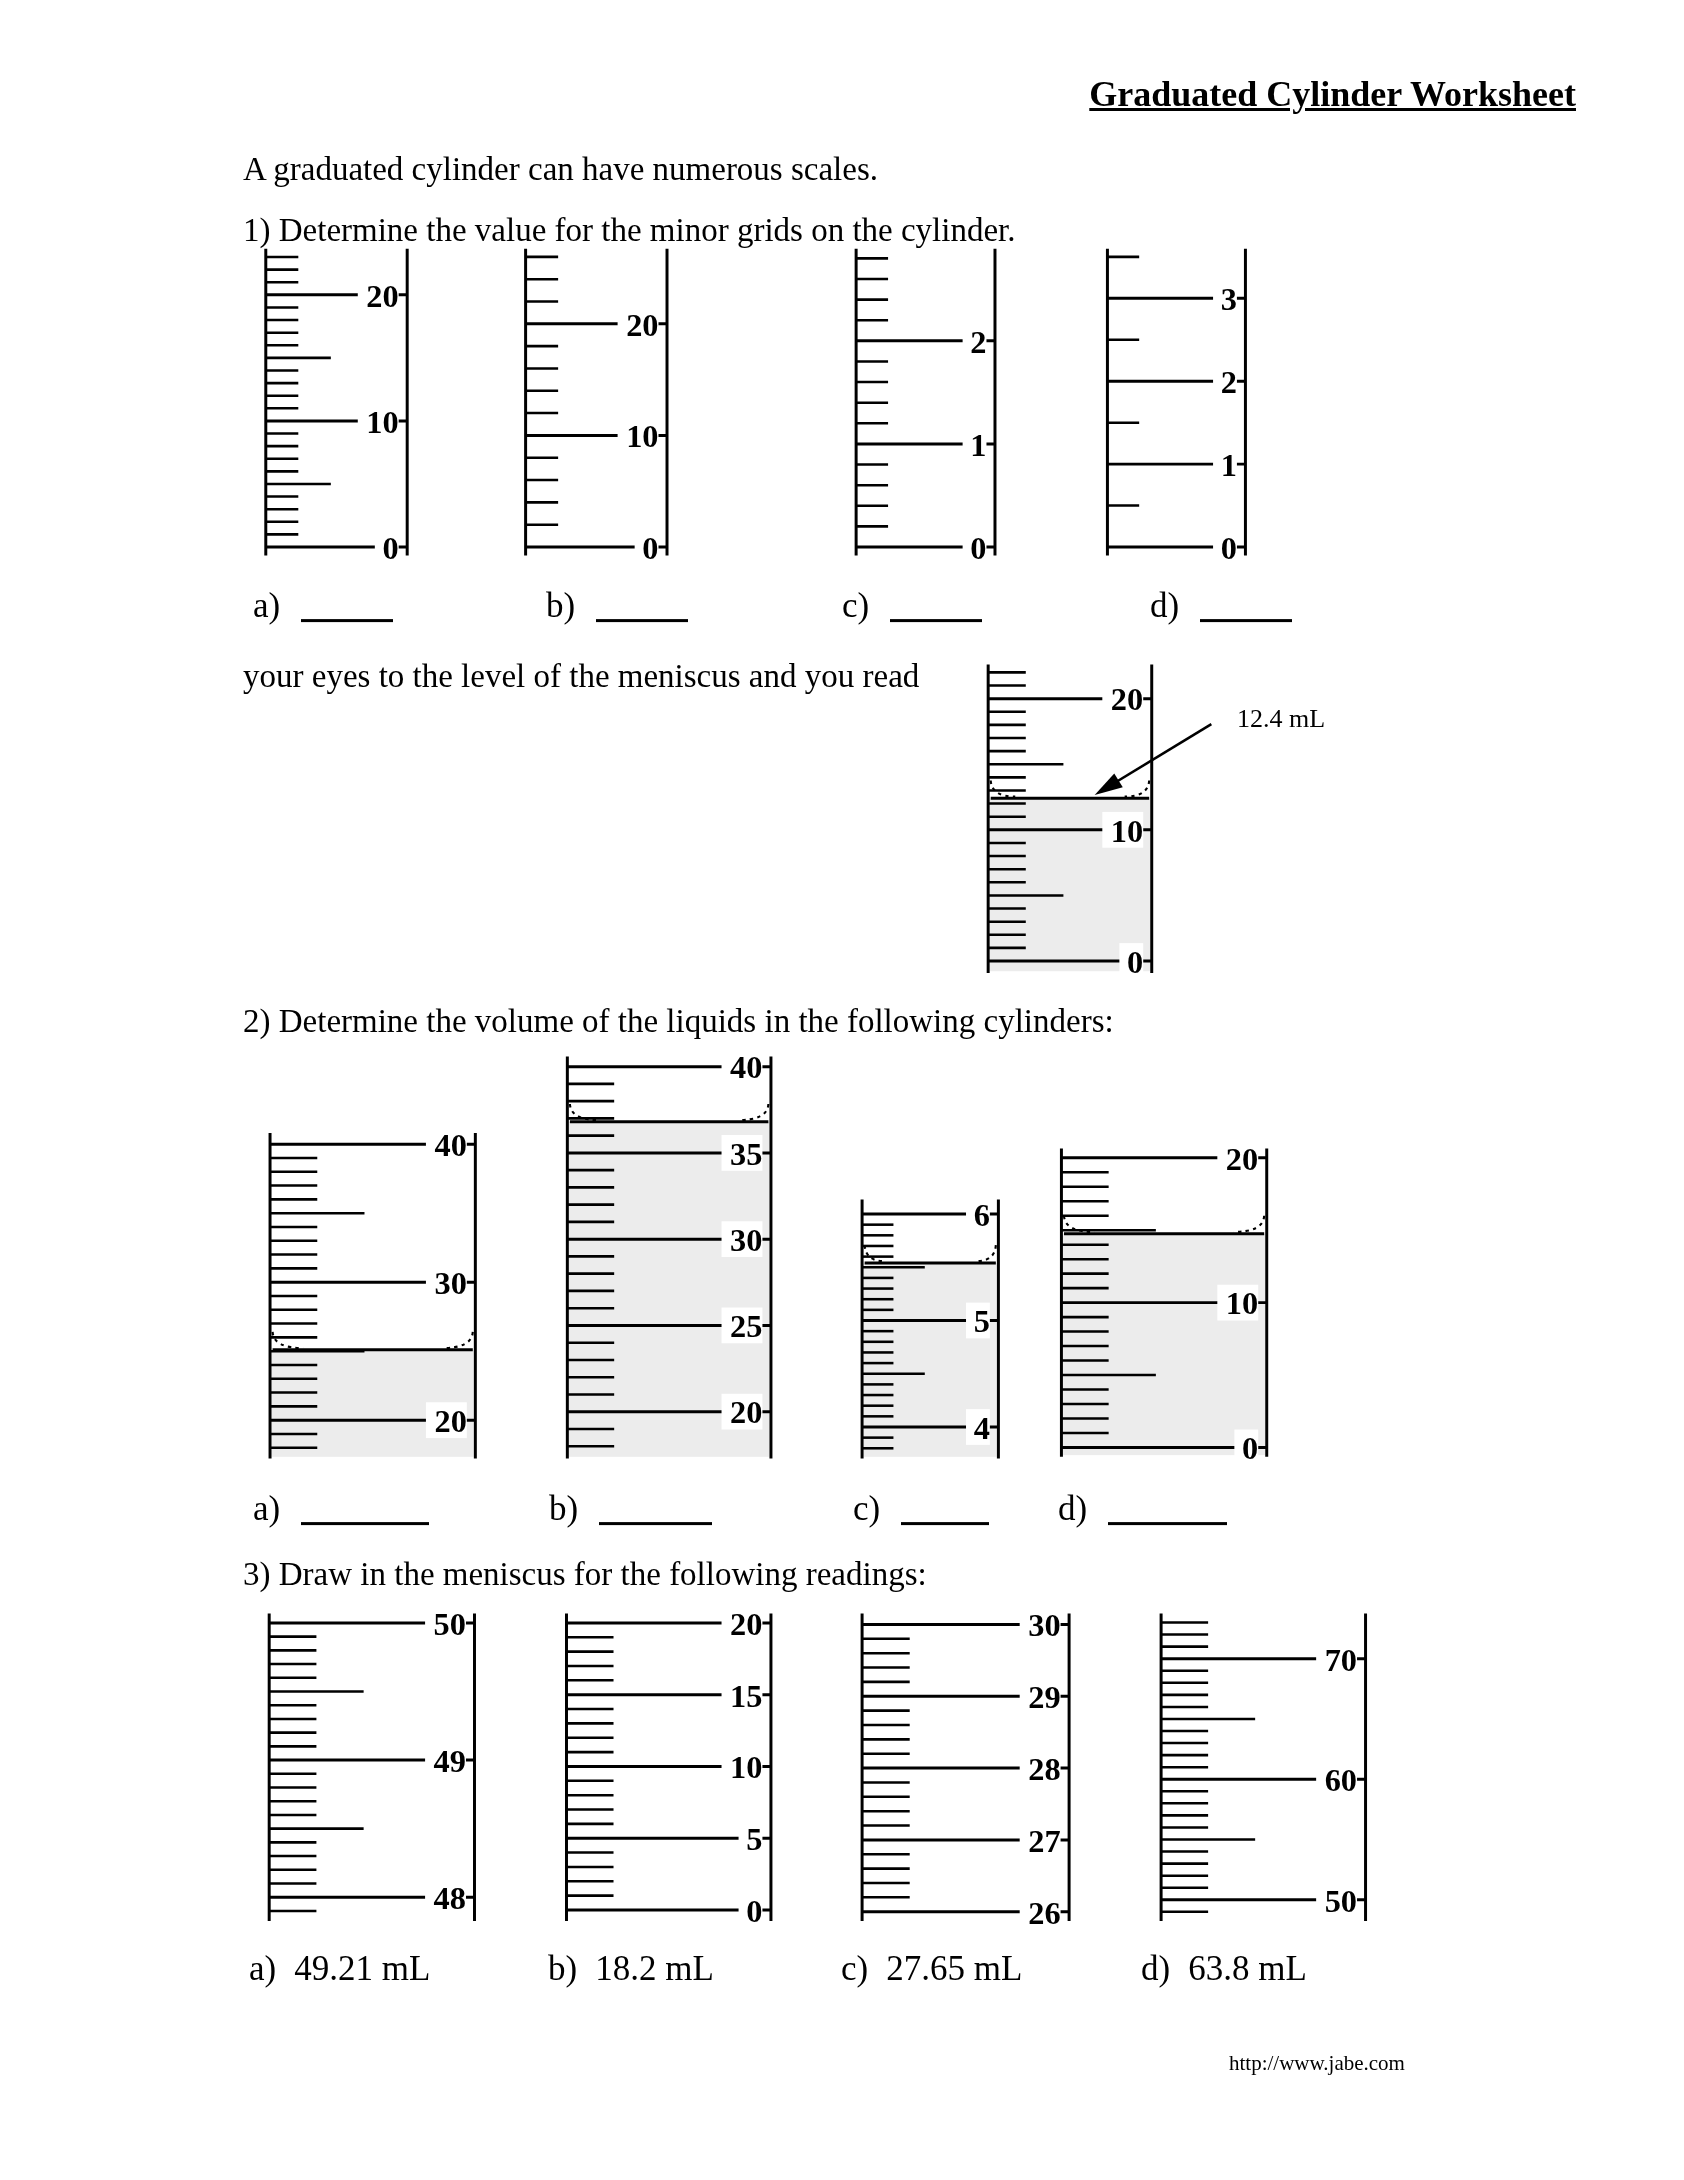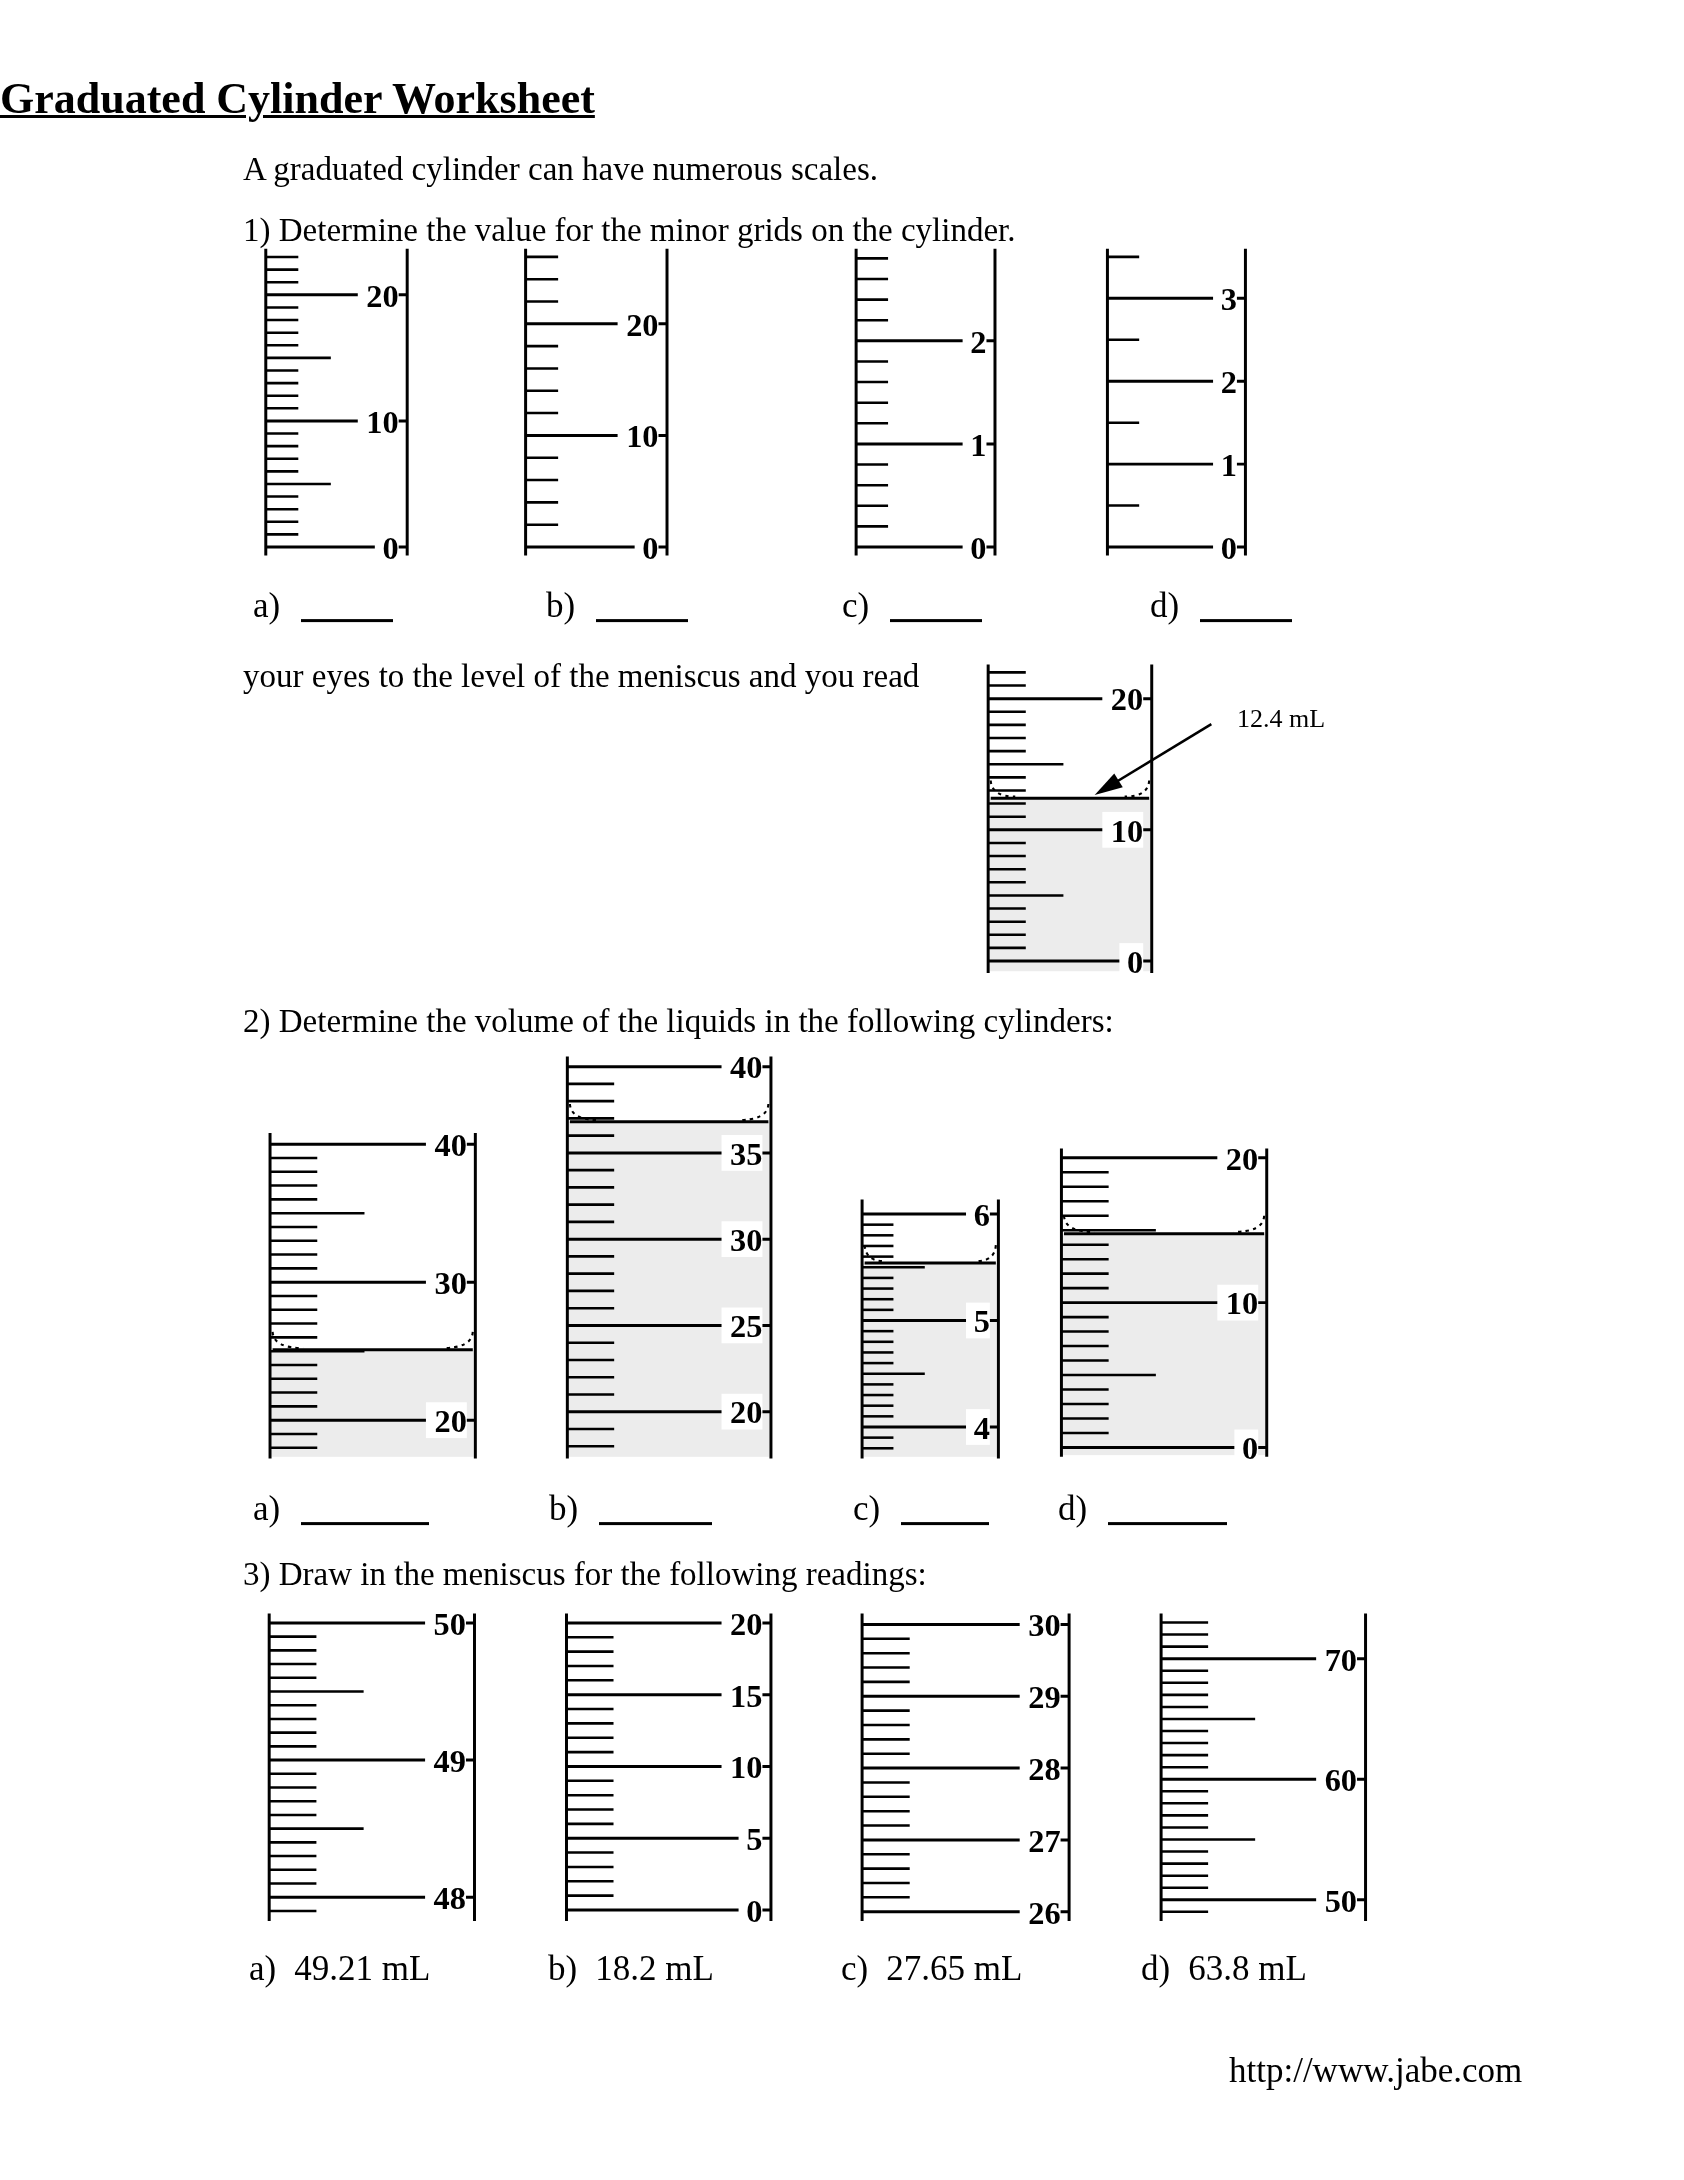--- a/index.html
+++ b/index.html
@@ -2,34 +2,34 @@
 <html style="font-size:13.6px"><head>
 <meta charset="utf-8">
 <style>
   html,body{margin:0;padding:0;}
   body{
     width:1685px;height:2181px;background:#ffffff;color:#000;
     font-family:"Liberation Serif", serif;position:relative;overflow:hidden;
   }
   .abs{position:absolute;}
   #title{
-    left:0;top:73px;width:1576px;text-align:left;
-    font-size:44px;font-weight:bold;
+    left:0;top:73px;width:1576px;text-align:right;
+    font-size:36px;font-weight:bold;
     text-decoration:underline;text-decoration-thickness:2.6px;
   }
   .body-text{font-size:33px;line-height:1.2;}
   .note-line{font-size:33px;line-height:45px;white-space:nowrap;}
   #annotation{font-size:26px;}
   .ans-item{font-size:35px;white-space:nowrap;}
   .ans-item .blank{
     display:inline-block;border-bottom:3px solid #000;
     transform:translateY(5.1px);margin-left:20.4px;
   }
   .ans-item .val{margin-left:18px;}
-  #footer{font-size:35px;}
+  #footer{font-size:21px;}
   #cyl-canvas{left:0;top:0;}
 </style>
 </head>
 <body>
 
 <svg id="cyl-canvas" class="abs" width="1685" height="2181" viewBox="0 0 1978 2560">
     <g>
       <line x1="312" y1="642" x2="478" y2="642" stroke="#000000" stroke-width="3.5"></line>
       <line x1="312" y1="627.2" x2="350.18" y2="627.2" stroke="#000000" stroke-width="3"></line>
       <line x1="312" y1="612.4" x2="350.18" y2="612.4" stroke="#000000" stroke-width="3"></line>

